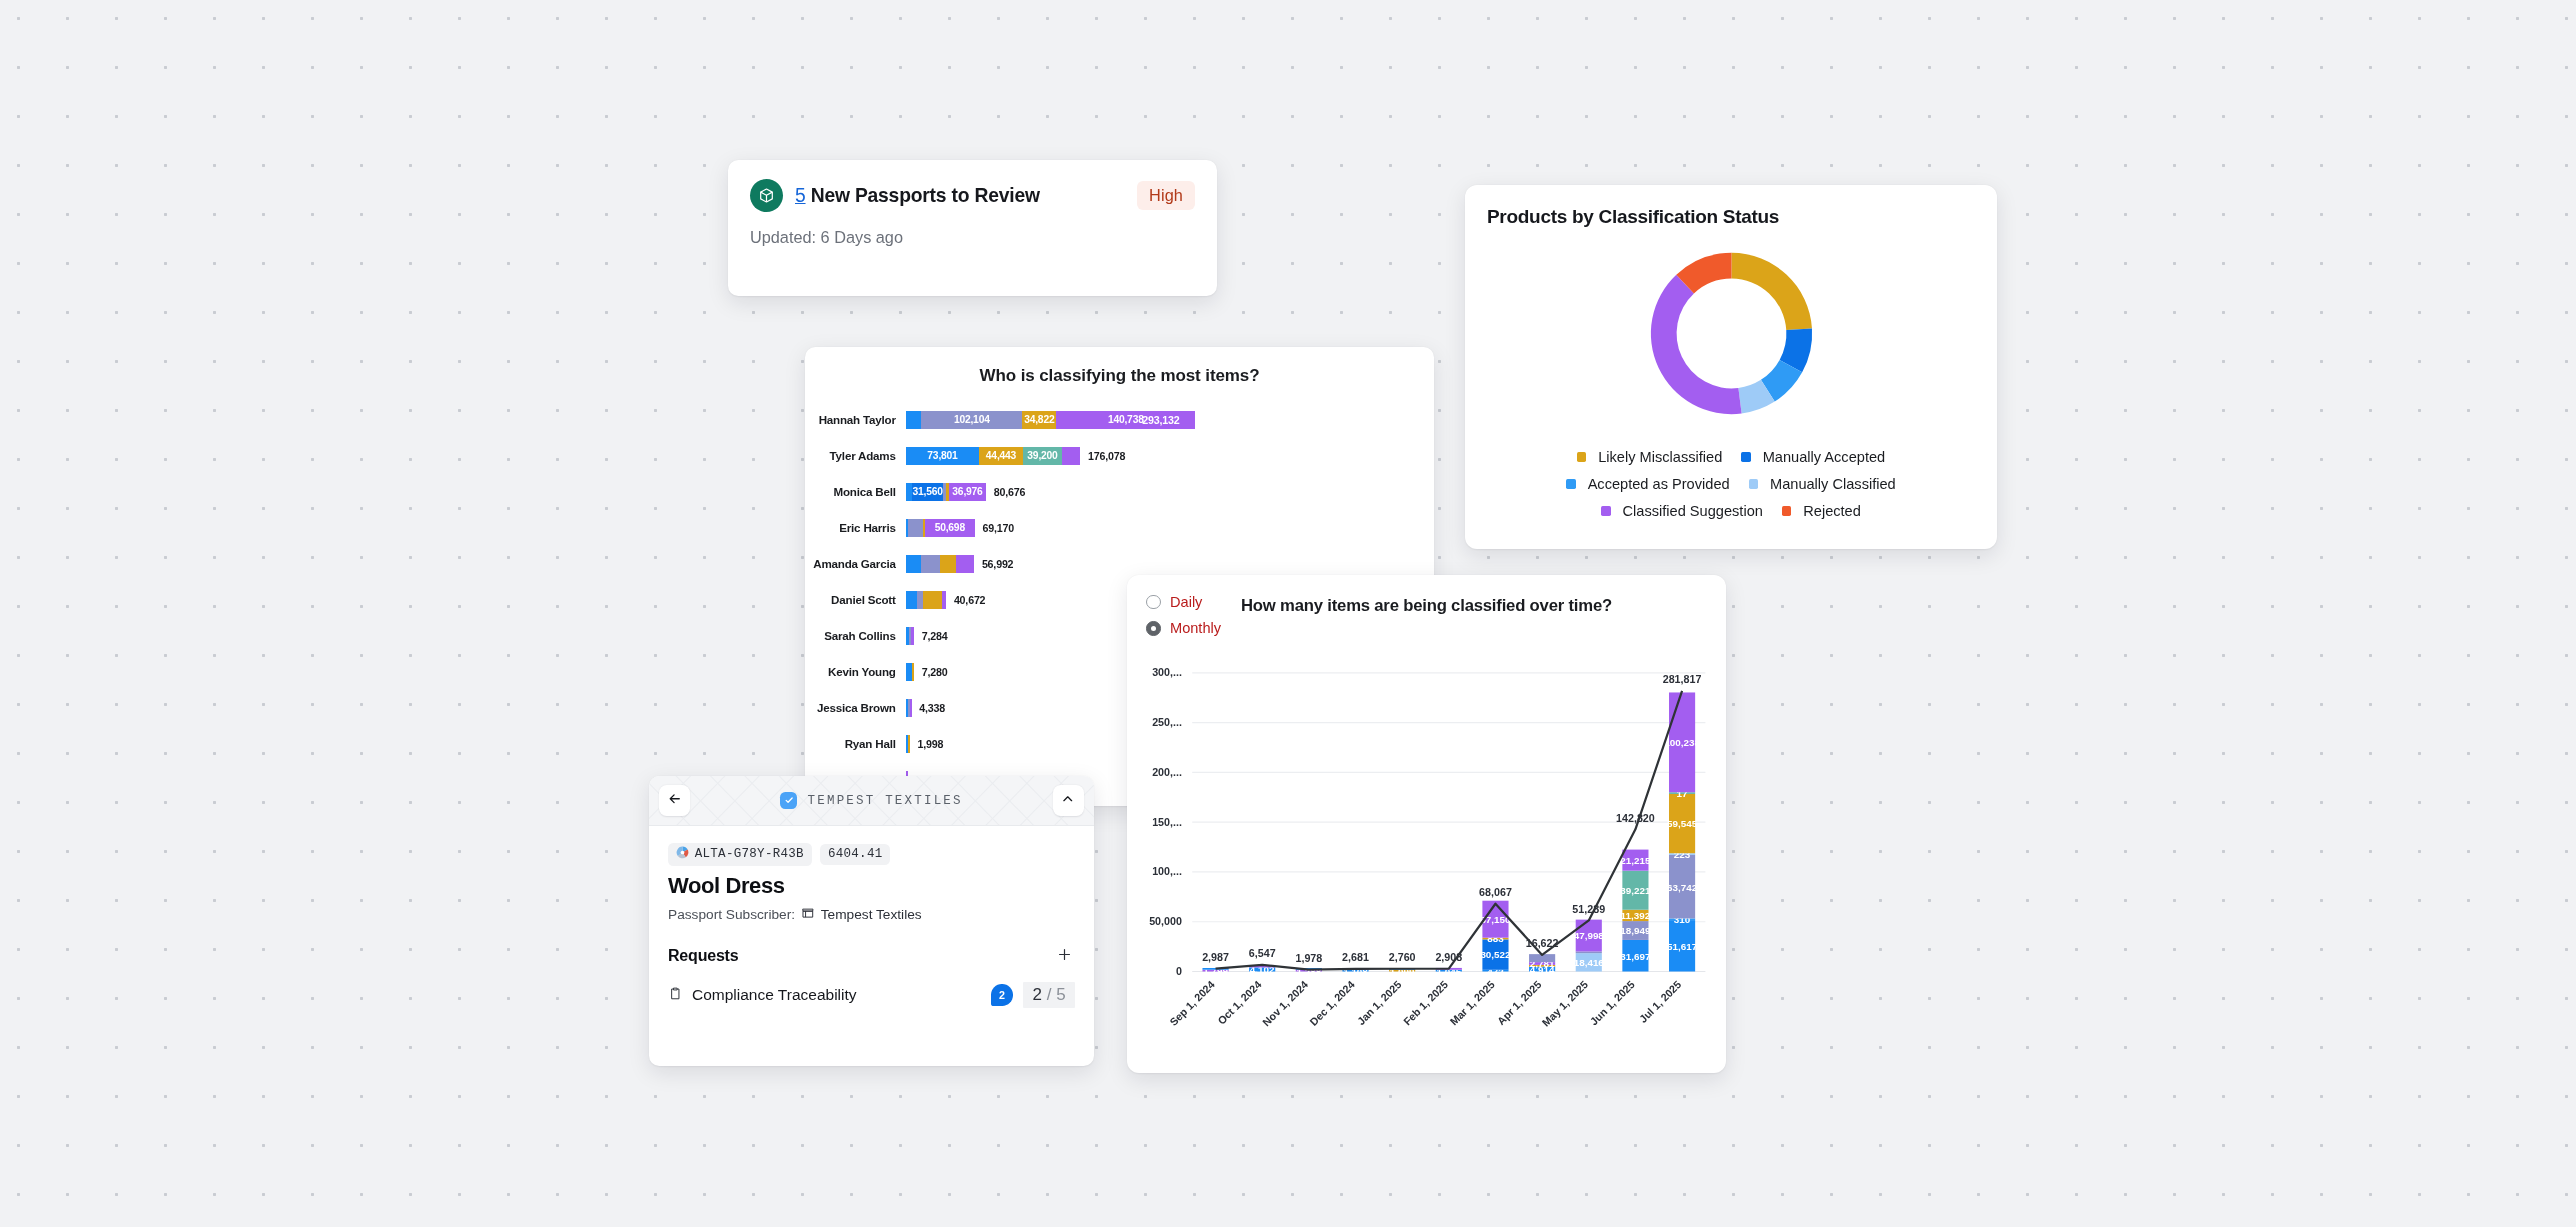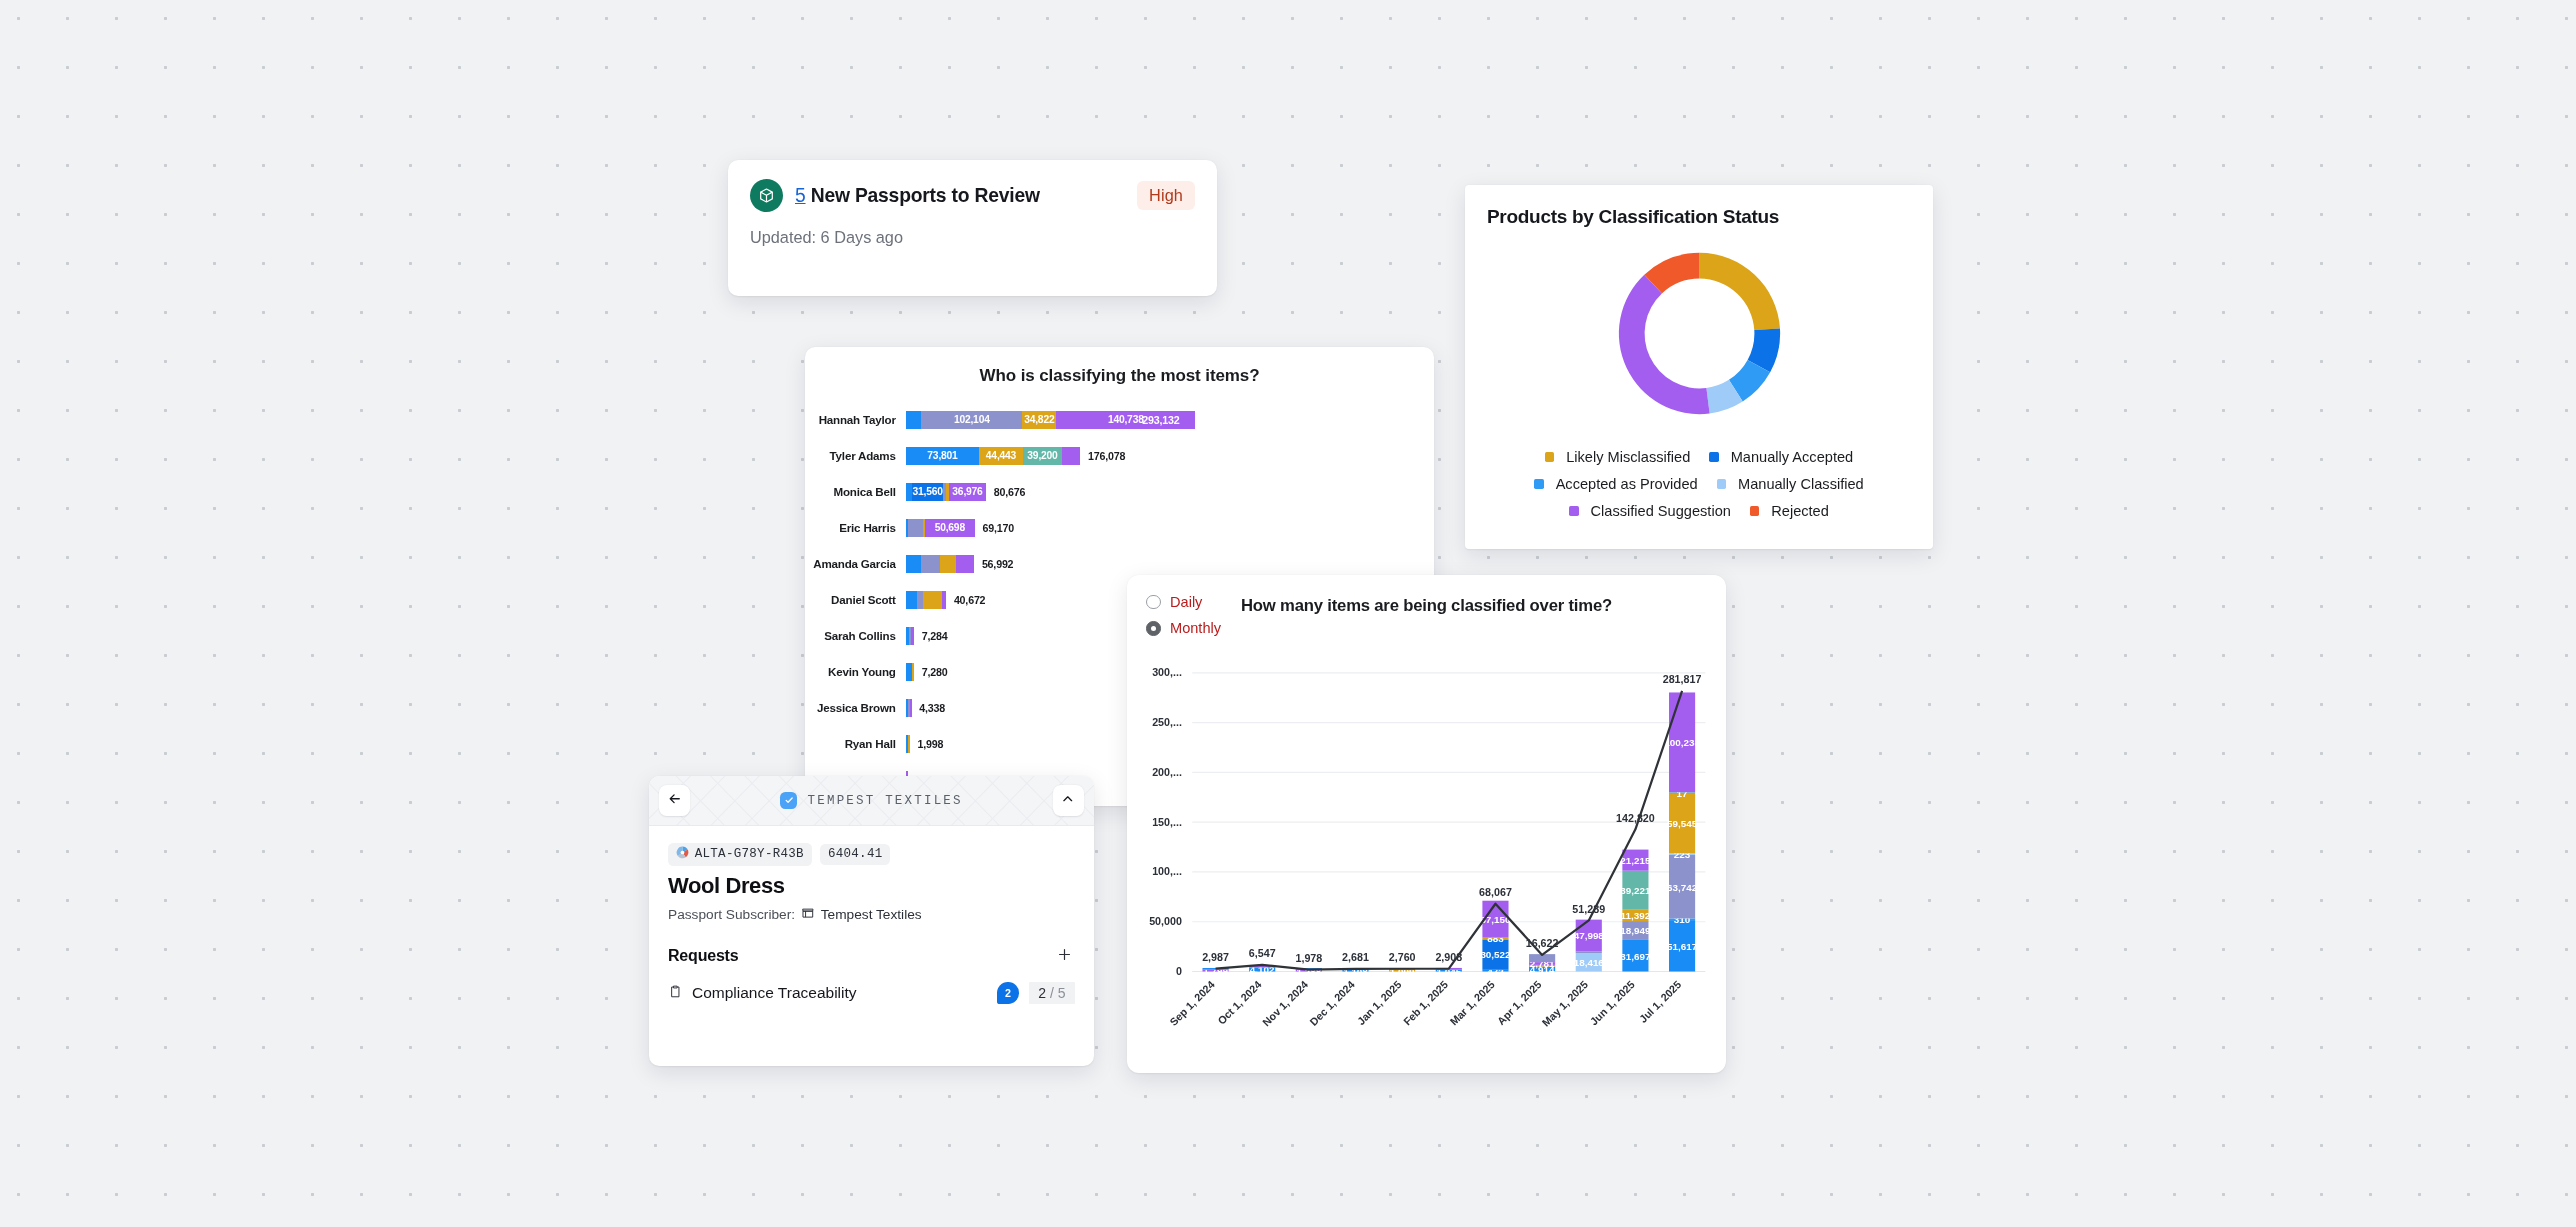--- a/index.html
+++ b/index.html
@@ -47,21 +47,21 @@
   #bar-rows { margin-top: 15.5px; padding: 0 8.6px 0 0; }
   .bar-row { display:flex; align-items:center; height: 36px; }
   .bar-name { width: 101px; text-align:right; font-size:11.6px; color:#1a1c20; font-weight:600; padding-right:10.3px; flex:0 0 auto; letter-spacing:-0.2px;}
   .bar-track { display:flex; height:18px; align-items:stretch; }
   .seg { display:flex; align-items:center; justify-content:center; overflow:hidden; }
   .seg span { font-size:10.3px; color:#fff; font-weight:600; white-space:nowrap; letter-spacing:-0.2px;}
   .bar-total { font-size:10.7px; color:#1a1c20; font-weight:600; margin-left:7.7px; white-space:nowrap; letter-spacing:-0.2px;}
   .bar-total.inside { position:relative; margin-left:-53px; color:#fff; z-index:2;}
 
   
-  #donut-card { left: 1465px; top: 185px; width: 468px; height: 364px; border-radius: 4px; }
+  #donut-card { left: 1465px; top: 185px; width: 532px; height: 364px; border-radius: 12px; }
   #donut-title { font-size:19px; font-weight:700; color:#16181d; padding: 20.6px 0 0 22px; letter-spacing:-0.3px;}
   #donut-wrap { display:flex; justify-content:center; margin-top: 6.9px;}
   #donut-legend { margin-top: 15.5px; }
   .legend-line { display:flex; justify-content:center; gap: 19px; margin-bottom: 11px;}
   .legend-item { display:flex; align-items:center; gap:12px; font-size:14.6px; color:#1a1c20; white-space:nowrap;}
   .legend-sw { width: 9.4px; height: 9.4px; border-radius:1.7px; flex:0 0 auto;}
 
   
   #time-card { left: 1127px; top: 575px; width: 599px; height: 498px; border-radius: 12px; }
   #radio-group { position:absolute; left: 19px; top: 19px; }
@@ -97,21 +97,21 @@
   #subscriber-row .subval { color:#2c3038; }
   #requests-hdr { display:flex; align-items:center; margin-top: 22px;}
   #requests-title { font-size:16px; font-weight:700; color:#0d0f13; letter-spacing:-0.2px;}
   #add-request-btn { margin-left:auto; width:22px; height:22px; display:flex; align-items:center; justify-content:center; }
   #request-row { display:flex; align-items:center; margin-top: 14.6px; }
   #request-label { font-size:15.5px; color:#16181d; margin-left:9.4px;}
   #req-badge {
     margin-left:auto; width:21.5px; height:21.5px; border-radius:50% 50% 50% 2.6px; background:#0b72e7;
     display:flex; align-items:center; justify-content:center; color:#fff; font-size:10.7px; font-weight:700;
   }
-  #req-progress { margin-left: 10.3px; background:#f1f2f4; border-radius:1px; padding:3.4px 9.4px; font-size:14px; color:#2c3038;}
+  #req-progress { margin-left: 10.3px; background:#f1f2f4; border-radius:1px; padding:3.4px 9.4px; font-size:17px; color:#2c3038;}
   #req-progress .den { color:#8b9098; }
 </style>
 </head>
 <body>
 
 <div id="stage">
 
   <div class="card" id="passport-card">
     <div id="passport-row">
       <div class="pp-icon">

